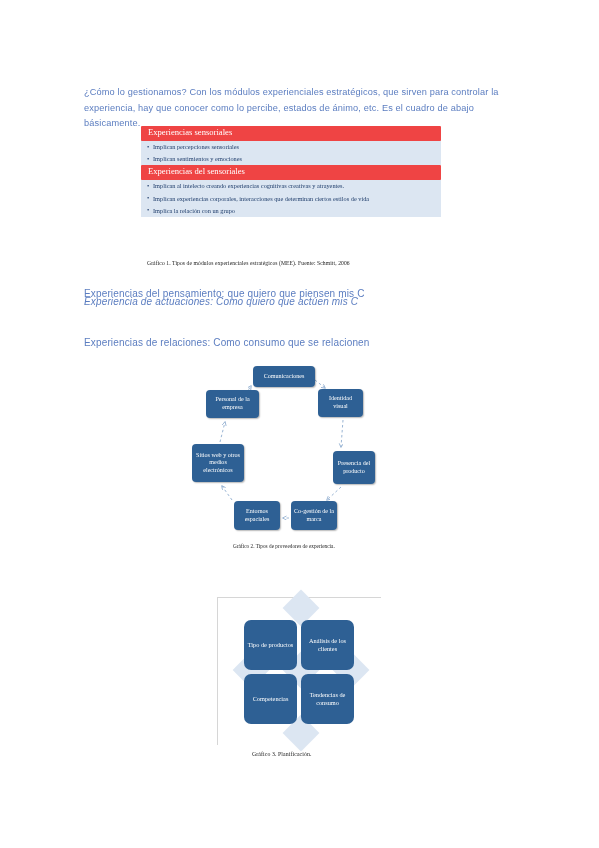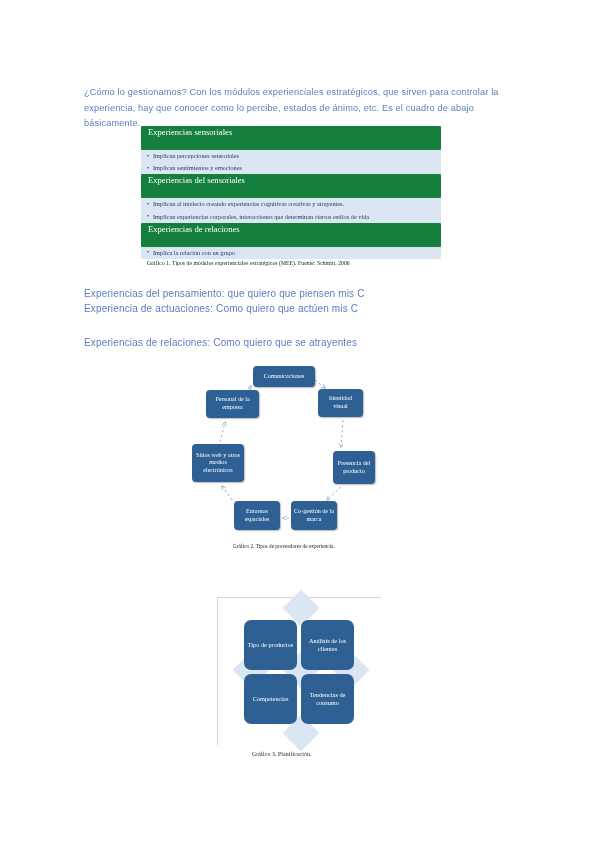--- a/index.html
+++ b/index.html
@@ -36,26 +36,26 @@
     left: 141px;
     top: 126px;
     width: 300px;
   }
   .fig1-inner {
     position: relative;
     padding-bottom: 2px;
   }
   .sem-group { position: relative; }
   .sem-head {
-    background: #15803d;
+    background: #ef4444;
     color: #ffffff;
     font-family: "Liberation Serif", serif;
     font-size: 8.6px;
     line-height: 12.5px;
-    height: 24px;
+    height: 15px;
     padding: 0 4px 0 7px;
     box-sizing: border-box;
     border-radius: 1px;
     white-space: nowrap;
     overflow: hidden;
     box-shadow: 0 1px 0 rgba(0,0,0,0.18);
   }
   .sem-body {
     background: #dce6f2;
     color: #1f3d6b;
@@ -96,21 +96,21 @@
   .midline {
     position: absolute;
     left: 84px;
     font-family: "Liberation Sans", sans-serif;
     font-size: 10px;
     color: #5b7dc0;
     letter-spacing: 0.15px;
     white-space: nowrap;
   }
   .ml1 { top: 288px; }
-  .ml2 { top: 303px; }
+  .ml2 { top: 296px; font-style: italic; }
   .ml3 { top: 337px; }
 
   
   .fig2 {
     position: absolute;
     left: 185px;
     top: 362px;
     width: 230px;
     height: 200px;
   }
@@ -229,30 +229,29 @@
       <div class="sem-body">Implican sentimientos y emociones</div>
     </div>
     <div class="sem-group sem-g3">
       <div class="sem-head">Experiencias del sensoriales</div>
       <div class="sem-body">Implican al intelecto creando experiencias cognitivas creativas y atrayentes.</div>
     </div>
     <div class="sem-group sem-g4">
       <div class="sem-body">Implican experiencias corporales, interacciones que determinan ciertos estilos de vida</div>
     </div>
     <div class="sem-group sem-g5">
-      <div class="sem-head">Experiencias de relaciones</div>
       <div class="sem-body">Implica la relación con un grupo</div>
     </div>
   </div>
 </div>
 <div class="fig1-caption">Gráfico 1. Tipos de módulos experienciales estratégicos (MEE). Fuente: Schmitt, 2006</div>
 
 <div class="midline ml1">Experiencias del pensamiento: que quiero que piensen mis C</div>
 <div class="midline ml2">Experiencia de actuaciones: Como quiero que actúen mis C</div>
-<div class="midline ml3">Experiencias de relaciones: Como quiero que se atrayentes</div>
+<div class="midline ml3">Experiencias de relaciones: Como consumo que se relacionen</div>
 
 <div class="fig2">
   <svg width="230" height="200" viewBox="0 0 230 200">
     <defs>
       <marker id="ah" markerWidth="5" markerHeight="5" refX="3.5" refY="2" orient="auto">
         <path d="M0,0 L4,2 L0,4" fill="none" stroke="#9ab5d4" stroke-width="0.9"></path>
       </marker>
     </defs>
     <g stroke="#9ab5d4" stroke-width="1" fill="none" stroke-dasharray="2.5,2.5" marker-end="url(#ah)">
       <path d="M130,18 L140,26"></path>

